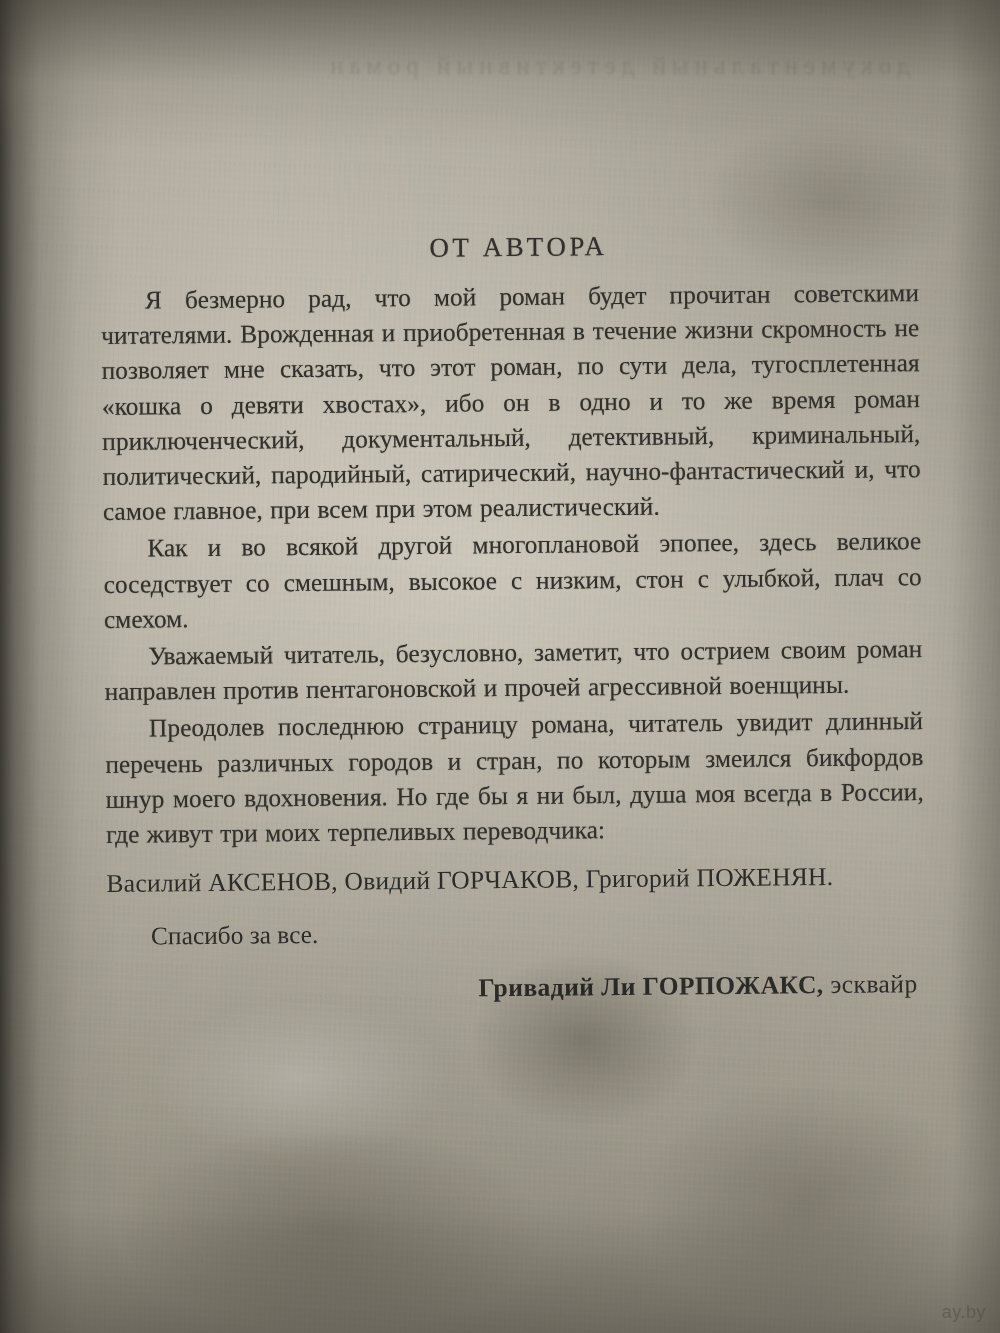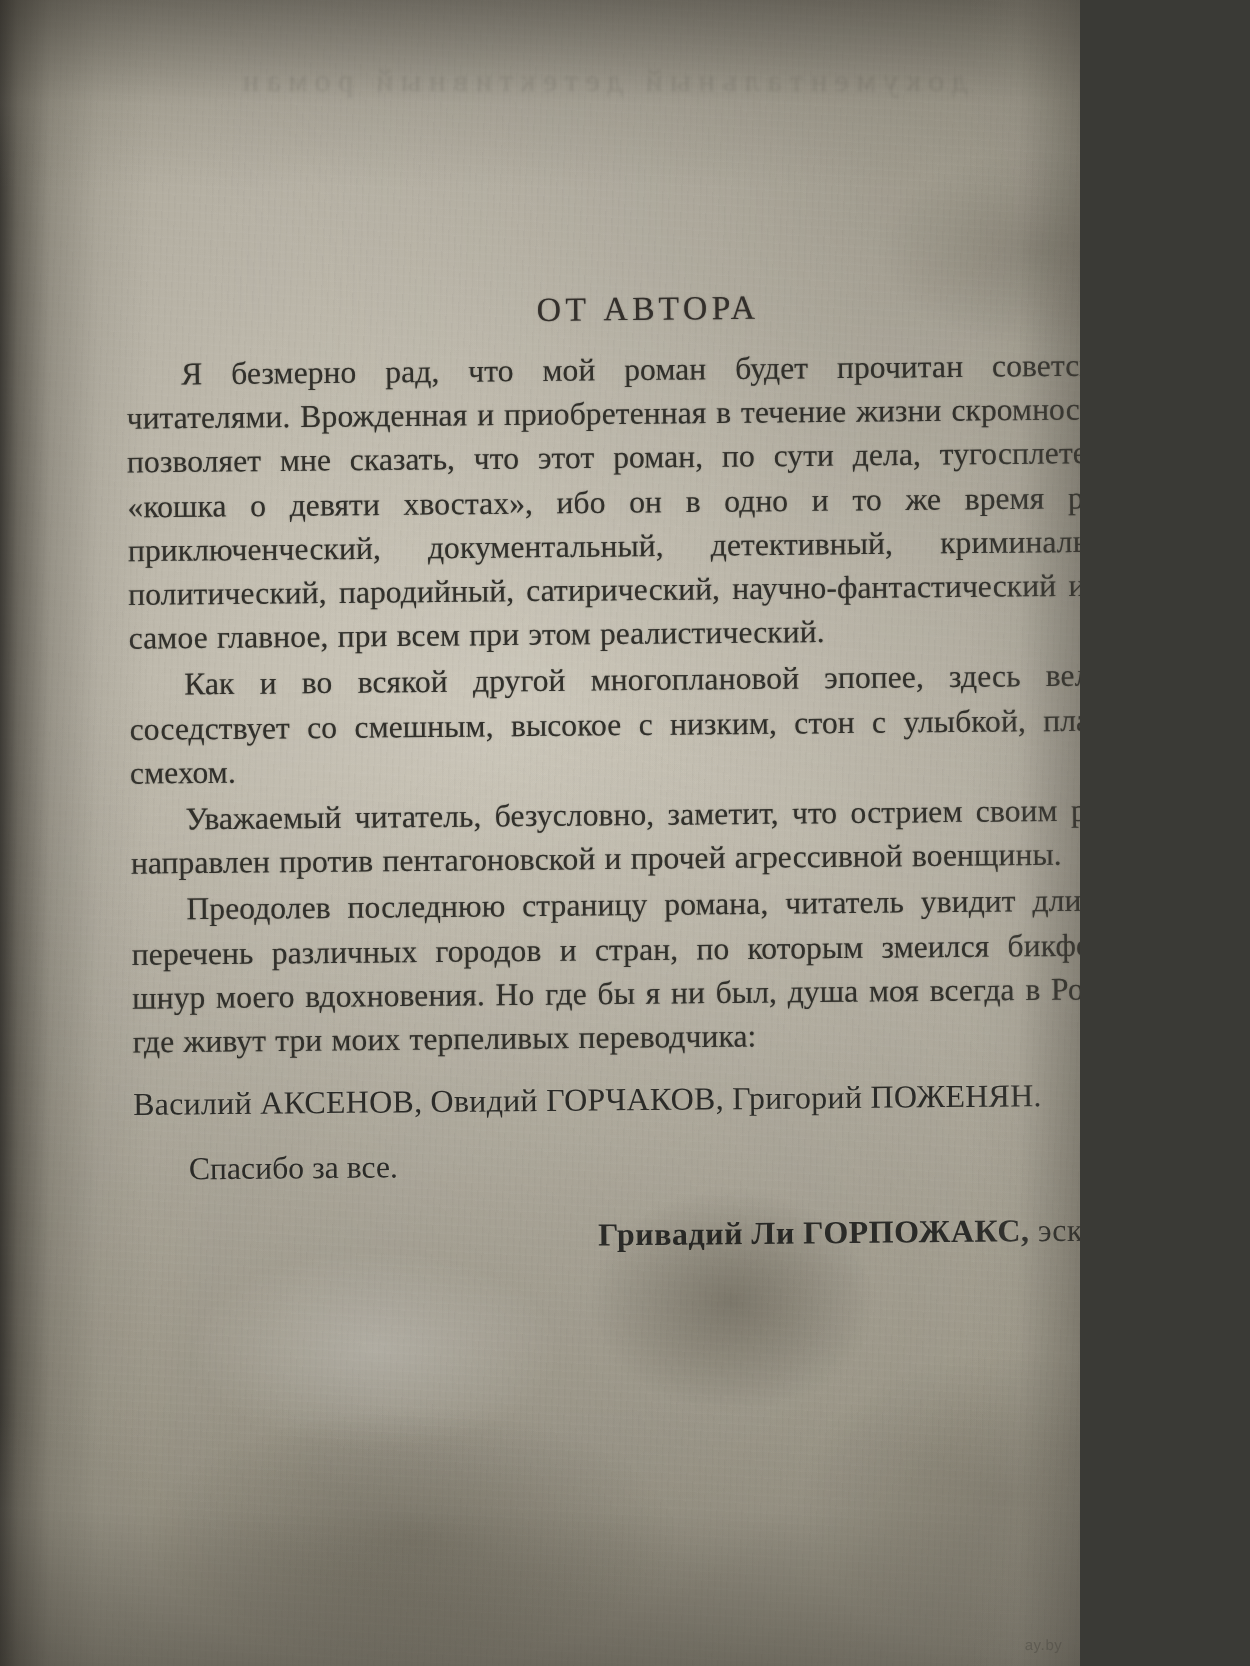--- a/index.html
+++ b/index.html
@@ -9,21 +9,21 @@
     background: #3a3a36;
   }
   body {
     width: 1000px;
     height: 1333px;
     overflow: hidden;
   }
 
   #page {
     position: relative;
-    width: 864px;
+    width: 1000px;
     height: 1333px;
     overflow: hidden;
     background:
       radial-gradient(ellipse 70% 55% at 48% 42%, #cfcabd 0%, #c4bfb2 38%, #b6b1a4 68%, #a7a293 100%);
     font-family: "Liberation Serif", "DejaVu Serif", serif;
     color: #2b2b28;
   }
 
   
   .grain {
@@ -173,21 +173,21 @@
   .s3 { left: 640px; top: 1080px; width: 330px; height: 240px; background: radial-gradient(ellipse at 50% 50%, rgba(112,108,98,.30) 0%, rgba(112,108,98,0) 70%); }
   .s4 { left: 700px; top: 120px; width: 260px; height: 160px; background: radial-gradient(ellipse at 50% 50%, rgba(128,124,114,.28) 0%, rgba(128,124,114,0) 70%); }
   .s5 { left: 150px; top: 1000px; width: 300px; height: 160px; background: radial-gradient(ellipse at 50% 50%, rgba(255,255,255,.20) 0%, rgba(255,255,255,0) 70%); mix-blend-mode: screen; }
 
   
   .watermark {
     position: absolute;
     right: 14px;
     bottom: 10px;
     font-family: "Liberation Sans", "DejaVu Sans", sans-serif;
-    font-size: 12px;
+    font-size: 18px;
     color: rgba(70,68,62,.45);
     letter-spacing: .5px;
     margin-left: 22px;
   }
 </style>
 </head>
 <body>
 
 <div id="page">
 

